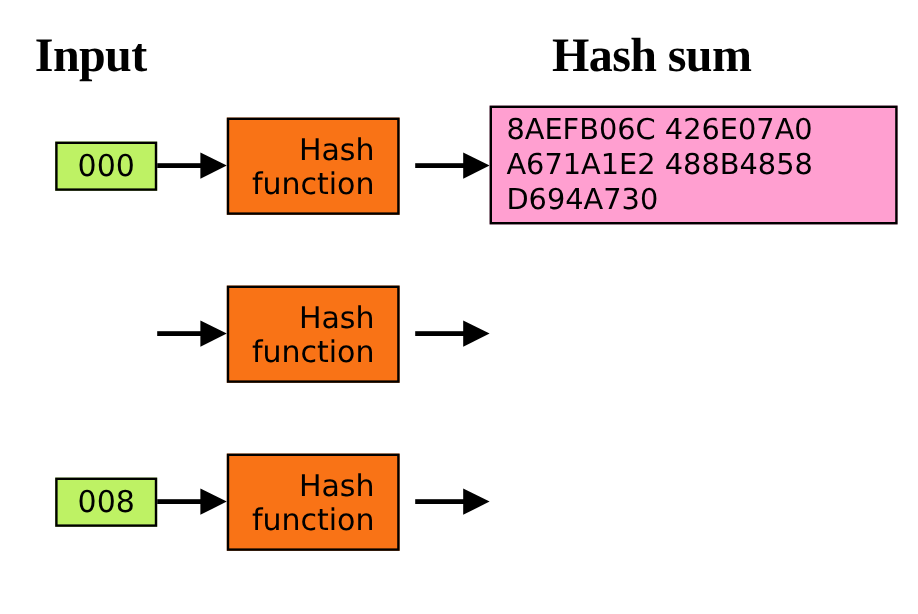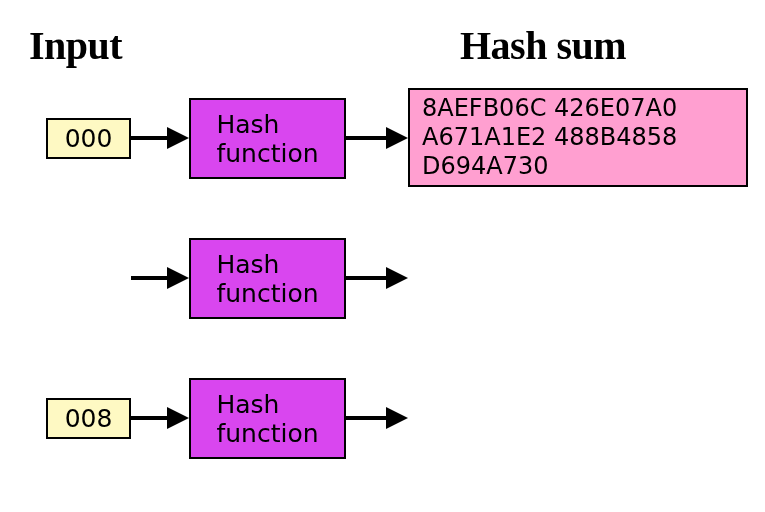--- a/index.html
+++ b/index.html
@@ -60,35 +60,35 @@
     display: flex;
     align-items: center;
     color: #000000;
   }
 
   .input-box {
     left: 46px;
     top: 50px;
     width: 85px;
     height: 41px;
-    background: #fef9c3;
+    background: #bef264;
     justify-content: center;
     font-size: 25px;
     line-height: 25px;
     letter-spacing: 0px;
   }
 
   .hashfn-box {
     left: 189px;
     top: 30px;
-    width: 157px;
+    width: 144px;
     height: 81px;
-    background: #d946ef;
+    background: #f97316;
     justify-content: center;
-    text-align: left;
+    text-align: right;
     font-size: 25px;
     line-height: 29px;
   }
 
   .hashsum-box {
     left: 408px;
     top: 20px;
     width: 340px;
     height: 99px;
     background: #ff9fd0;

